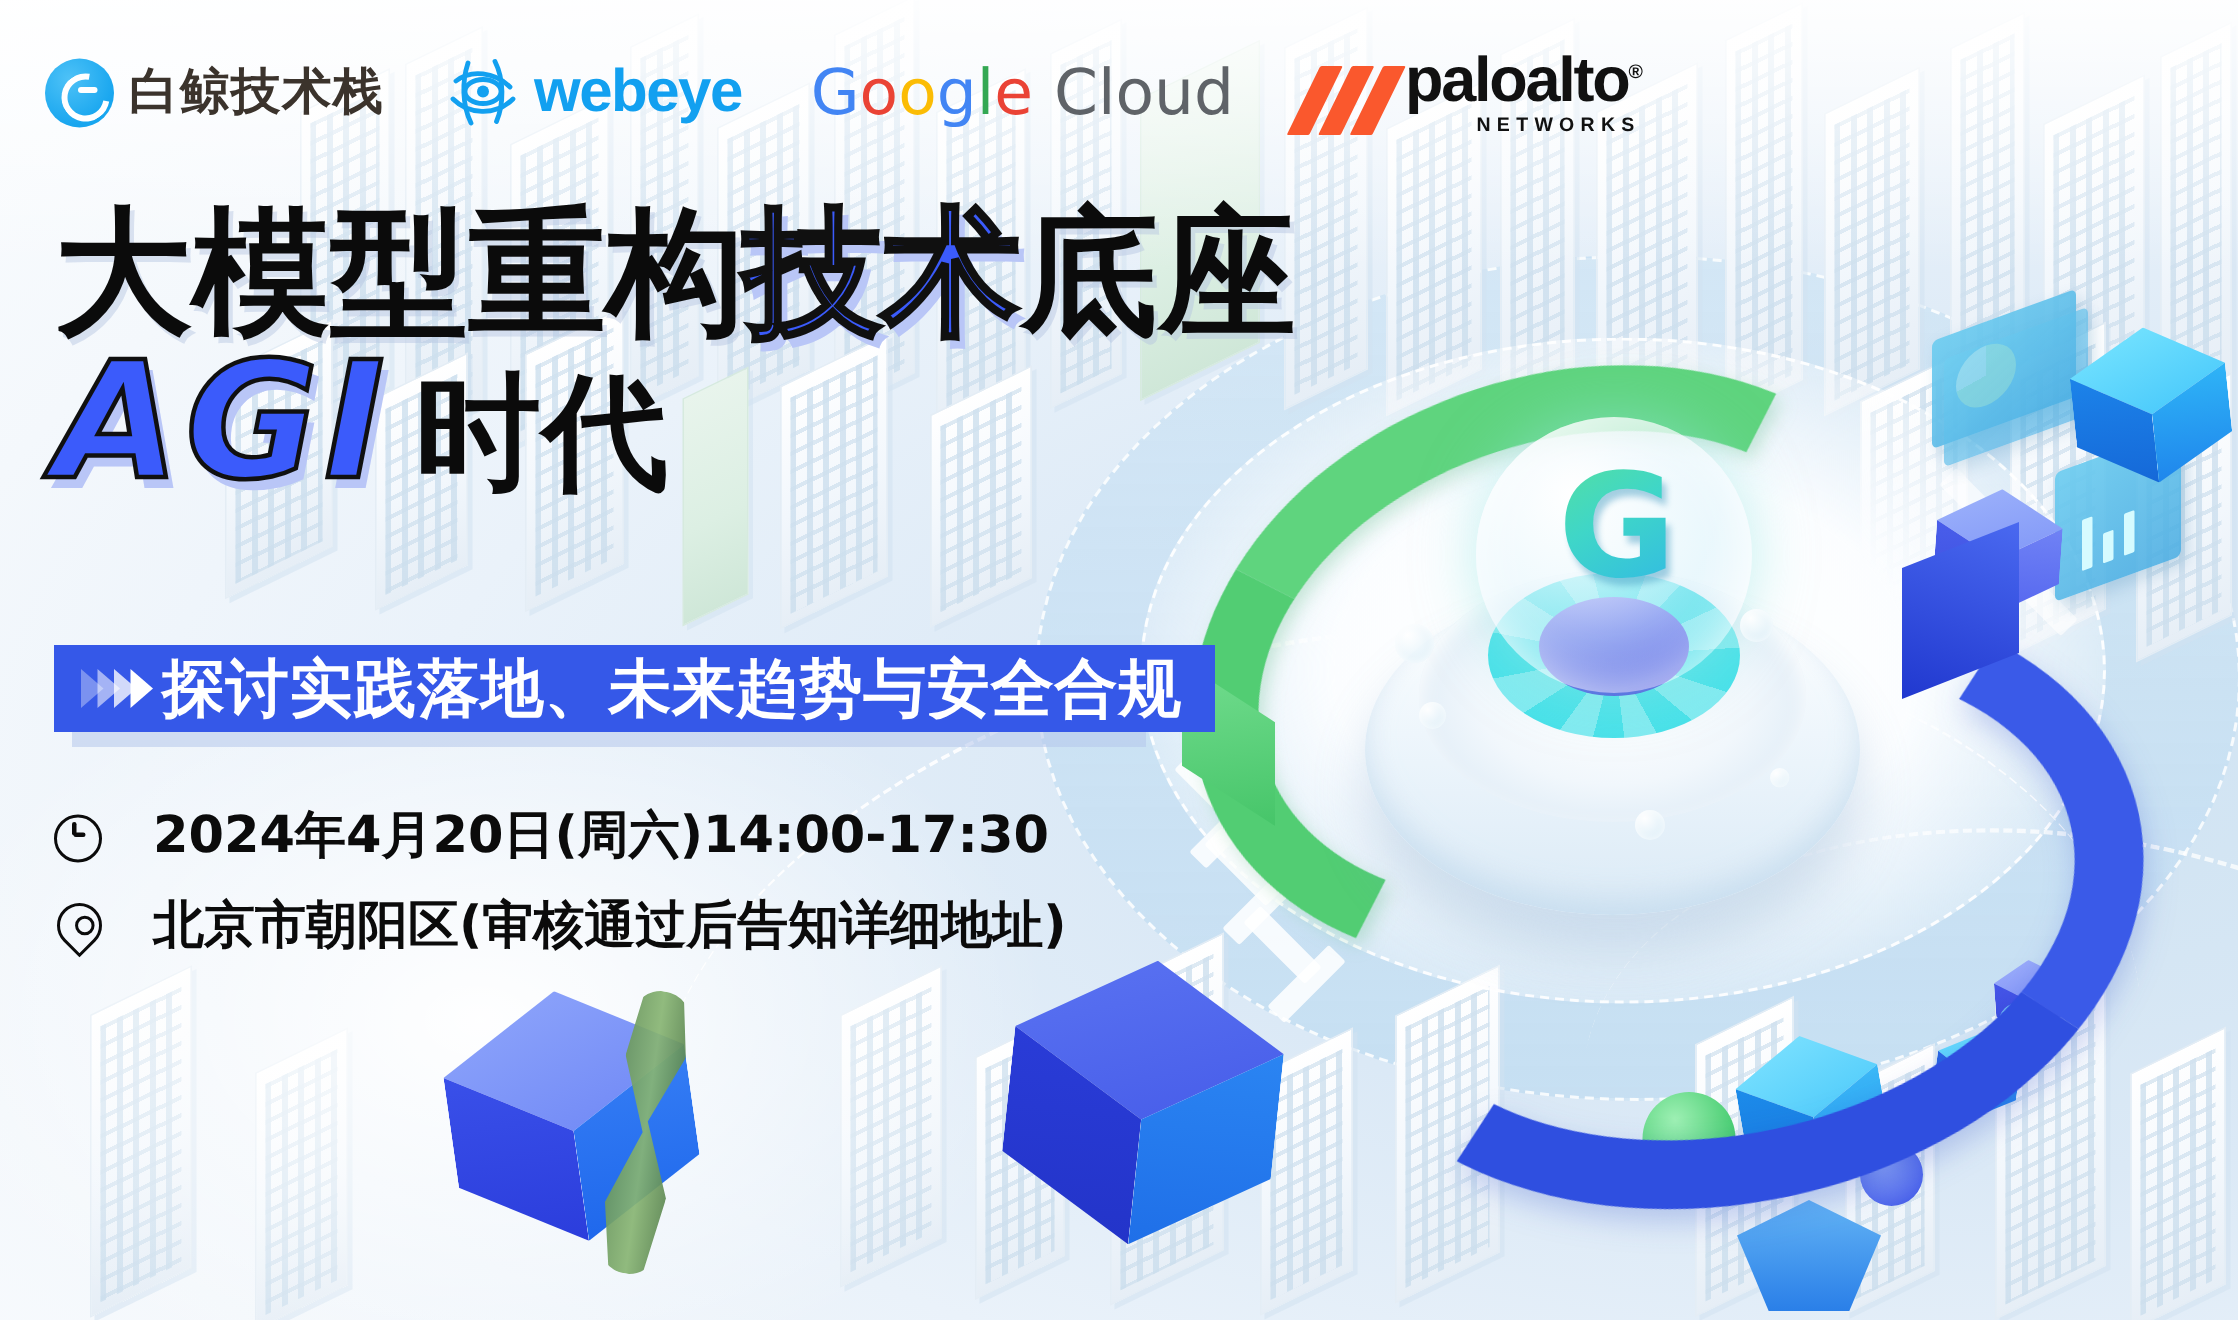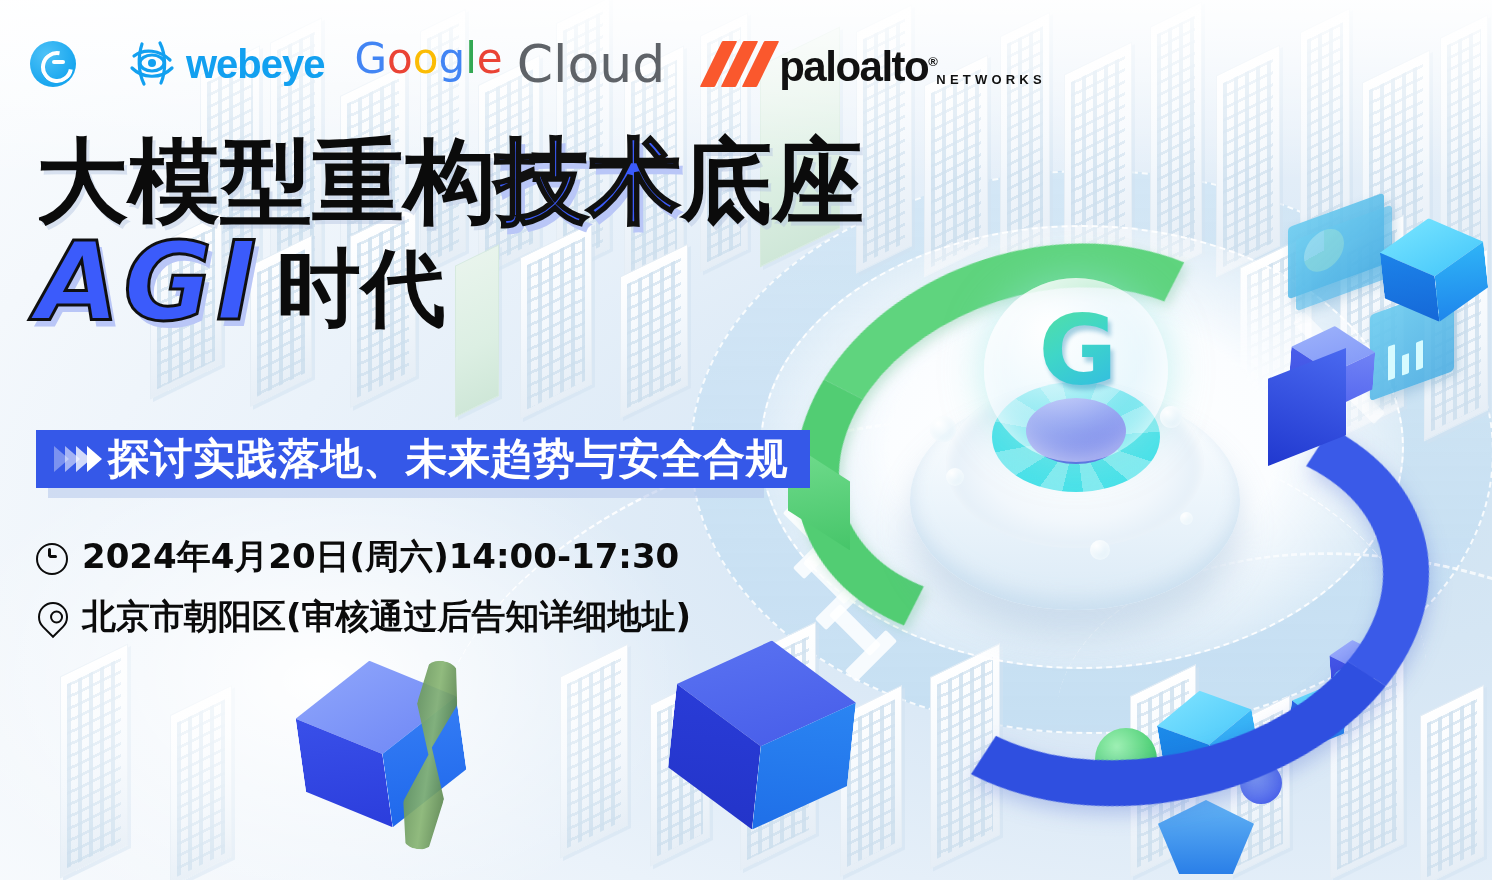--- a/index.html
+++ b/index.html
@@ -86,30 +86,30 @@
     border:4px solid #fff;border-radius:50%;border-right-color:transparent;
     transform:rotate(-35deg);
   }
   .bj-mark::after{
     content:"";position:absolute;left:22px;top:19px;width:13px;height:4px;background:#fff;border-radius:2px;
   }
   .bj-text{
     font-size:33px;font-weight:bold;color:#3b332c;letter-spacing:1px;
     font-family:"DejaVu Sans","Liberation Sans",sans-serif;
   }
-  .logo-webeye{margin-right:30px;}
+  .logo-webeye{margin-right:46px;}
   .we-mark{width:52px;height:52px;position:relative;margin-right:8px;flex:none;}
   .we-text{font-size:40px;font-weight:bold;color:#12A0F0;letter-spacing:-1px;}
   .logo-gcloud{margin-right:46px;display:flex;align-items:flex-start;}
   .gc-word span{font-size:42px;font-weight:400;font-family:"DejaVu Sans","Liberation Sans",sans-serif;}
-  .gc-cloud{font-size:52px;color:#5f6368;margin-left:14px;font-family:"DejaVu Sans","Liberation Sans",sans-serif;}
+  .gc-cloud{font-size:42px;color:#5f6368;margin-left:14px;font-family:"DejaVu Sans","Liberation Sans",sans-serif;}
   .logo-palo{display:flex;align-items:flex-end;}
   .pa-mark{width:58px;height:46px;position:relative;margin-right:10px;flex:none;}
   .pa-bar{position:absolute;width:15px;height:46px;background:#FA582D;transform:skewX(-26deg);border-radius:1px;}
-  .pa-text{display:flex;align-items:flex-end;}
+  .pa-text{display:flex;flex-direction:column;align-items:flex-end;}
   .pa-name{font-size:42px;font-weight:bold;color:#111;line-height:.92;letter-spacing:-1.5px;position:relative;}
   .pa-reg{font-size:13px;vertical-align:super;font-weight:bold;}
   .pa-sub{font-size:13px;font-weight:bold;color:#111;letter-spacing:4.2px;margin-top:2px;}
 
   
   .headline{position:absolute;left:36px;top:140px;z-index:30;}
   .line{display:flex;align-items:flex-end;line-height:1;}
   .l1{margin-bottom:8px;}
   .agi{
     font-size:108px;font-weight:bold;font-style:italic;color:#3B5BFB;
@@ -145,21 +145,21 @@
   .cv{width:0;height:0;margin-right:-4px;
       border-top:13px solid transparent;border-bottom:13px solid transparent;border-left:15px solid #fff;}
   .cv.c1{opacity:.35;} .cv.c2{opacity:.55;} .cv.c3{opacity:.78;} .cv.c4{opacity:1;}
   .sub-text{
     font-size:42px;font-weight:bold;color:#fff;letter-spacing:.5px;
     font-family:"DejaVu Sans","Liberation Sans",sans-serif;white-space:nowrap;
   }
 
   
   .info{position:absolute;left:36px;top:534px;z-index:30;}
-  .info-row{display:flex;align-items:center;margin-bottom:14px;}
+  .info-row{display:flex;align-items:center;margin-bottom:14px;gap:20px;}
   .ic{width:34px;height:34px;margin-right:12px;flex:none;position:relative;}
   .ic-clock{border:2.6px solid #0b0b0b;border-radius:50%;width:28px;height:28px;margin-top:3px;}
   .ic-clock::before{content:"";position:absolute;left:12px;top:8px;width:2.6px;height:9px;background:#0b0b0b;border-radius:2px;}
   .ic-clock::after{content:"";position:absolute;left:13px;top:15px;width:8px;height:2.6px;background:#0b0b0b;border-radius:2px;}
   .ic-pin{width:26px;height:26px;border:2.6px solid #0b0b0b;border-radius:50% 50% 50% 0;transform:rotate(-45deg);margin-top:2px;margin-left:2px;}
   .ic-pin::after{content:"";position:absolute;left:9px;top:9px;width:9px;height:9px;border:2.6px solid #0b0b0b;border-radius:50%;transform:rotate(45deg);}
   .info-text{
     font-size:34px;font-weight:bold;color:#0b0b0b;white-space:nowrap;
     font-family:"DejaVu Sans","Liberation Sans",sans-serif;letter-spacing:0px;
   }
@@ -387,20 +387,21 @@
     <div class="chev-ghost b" style="left:842px;top:648px;"></div>
     <div class="chev-ghost" style="left:1290px;top:330px;opacity:.7;"></div>
     <div class="chev-ghost b" style="left:1310px;top:360px;opacity:.7;"></div>
     <div class="chev-ghost" style="left:1330px;top:390px;opacity:.7;"></div>
   </div>
 
   <div class="logo-row">
 
     <div class="logo logo-baijing">
       <div class="bj-mark"></div>
+      <div class="bj-text">白鲸技术栈</div>
     </div>
 
     <div class="logo logo-webeye">
       <div class="we-mark">
         <svg width="52" height="52" viewBox="0 0 52 52">
           <g stroke="#12A0F0" stroke-width="3.2" fill="none" stroke-linecap="round">
             <path d="M8 18 C18 10, 34 12, 44 22"></path>
             <path d="M6 30 C16 40, 34 42, 46 30"></path>
             <path d="M16 6 C12 18, 12 34, 18 46"></path>
             <path d="M34 5 C40 17, 40 33, 35 45"></path>

